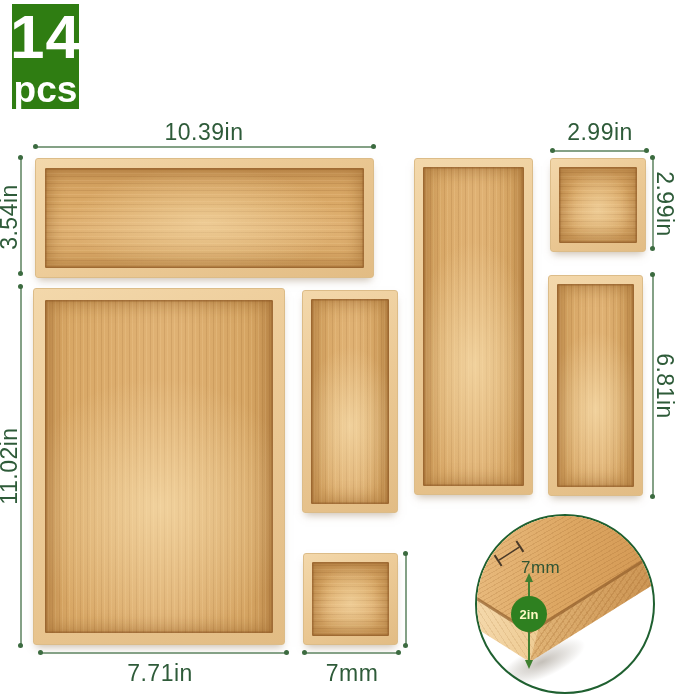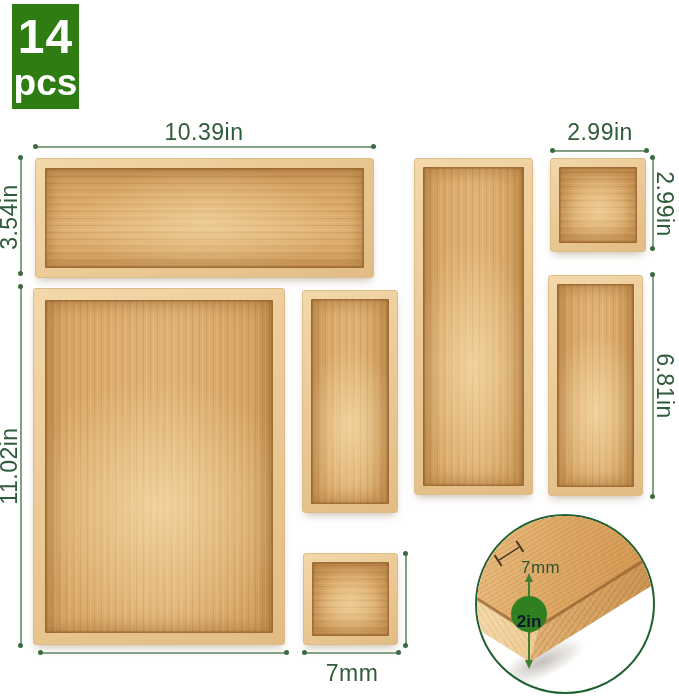--- a/index.html
+++ b/index.html
@@ -15,21 +15,21 @@
     position:relative;width:679px;height:698px;background:#ffffff;overflow:hidden;
     font-family:"Liberation Sans", sans-serif;
   }
   
   .badge{
     position:absolute;left:12px;top:4px;width:67px;height:105px;
     background:var(--badge-green);color:#fff;
     display:flex;flex-direction:column;align-items:center;justify-content:center;
     font-weight:bold;line-height:1;
   }
-  .badge .count{font-size:48px;letter-spacing:1px;}
+  .badge .count{font-size:62px;letter-spacing:1px;}
   .badge .unit{font-size:37px;margin-top:3px;}
   
   .bbox{
     position:absolute;box-sizing:border-box;border-radius:3px;
     background:linear-gradient(150deg,#f3d8ab 0%,#ecca96 45%,#e2bc84 100%);
     border:1px solid #dcbc88;
     box-shadow:0 5px 8px -3px rgba(150,125,95,.5);
   }
   .bbox-inner{
     position:absolute;inset:var(--rim);border-radius:1px;
@@ -120,21 +120,21 @@
     color:#2f5534;font-size:17px;text-align:left;letter-spacing:.5px;
   }
   .depth-arrow{left:51px;top:65px;width:2px;height:80px;background:#3f8030;}
   .depth-arrow::before,.depth-arrow::after{
     content:"";position:absolute;left:-3.5px;border-left:4.5px solid transparent;border-right:4.5px solid transparent;
   }
   .depth-arrow::before{top:-8px;border-bottom:9px solid #3f8030;}
   .depth-arrow::after{bottom:-8px;border-top:9px solid #3f8030;}
   .depth-disc{
     left:34px;top:80px;width:36px;height:36px;border-radius:50%;background:var(--disc-green);
-    color:#0f172a;font-weight:bold;font-size:17px;display:flex;align-items:flex-end;justify-content:center;
+    color:#fef9c3;font-weight:bold;font-size:13px;display:flex;align-items:center;justify-content:center;
   }
 </style>
 </head>
 <body>
 
 <div id="stage">
 
   <div class="badge">
     <div class="count">14</div>
     <div class="unit">pcs</div>
@@ -170,20 +170,21 @@
   <div class="dlabel" style="left:520px;top:118px;">2.99in</div>
   <div class="dline h" style="left:552px;top:150px;width:95px;"></div>
   <div class="dlabel rot-cw" style="left:585px;top:190px;">2.99in</div>
   <div class="dline v" style="left:652px;top:157px;height:92px;"></div>
 
   <div class="dlabel rot-cw" style="left:585px;top:372px;">6.81in</div>
   <div class="dline v" style="left:652px;top:274px;height:223px;"></div>
 
   <div class="dlabel rot-ccw" style="left:-71px;top:452px;">11.02in</div>
   <div class="dline v" style="left:20px;top:286px;height:360px;"></div>
+  <div class="dlabel" style="left:80px;top:659px;">7.71in</div>
   <div class="dline h" style="left:40px;top:652px;width:247px;"></div>
 
   <div class="dlabel" style="left:272px;top:659px;">7mm</div>
   <div class="dline h" style="left:304px;top:652px;width:95px;"></div>
   <div class="dline v" style="left:405px;top:553px;height:93px;"></div>
 
   <div class="inset">
     <div class="wood-shadow"></div>
     <div class="wood-base"></div>
     <div class="wood-right"></div>

